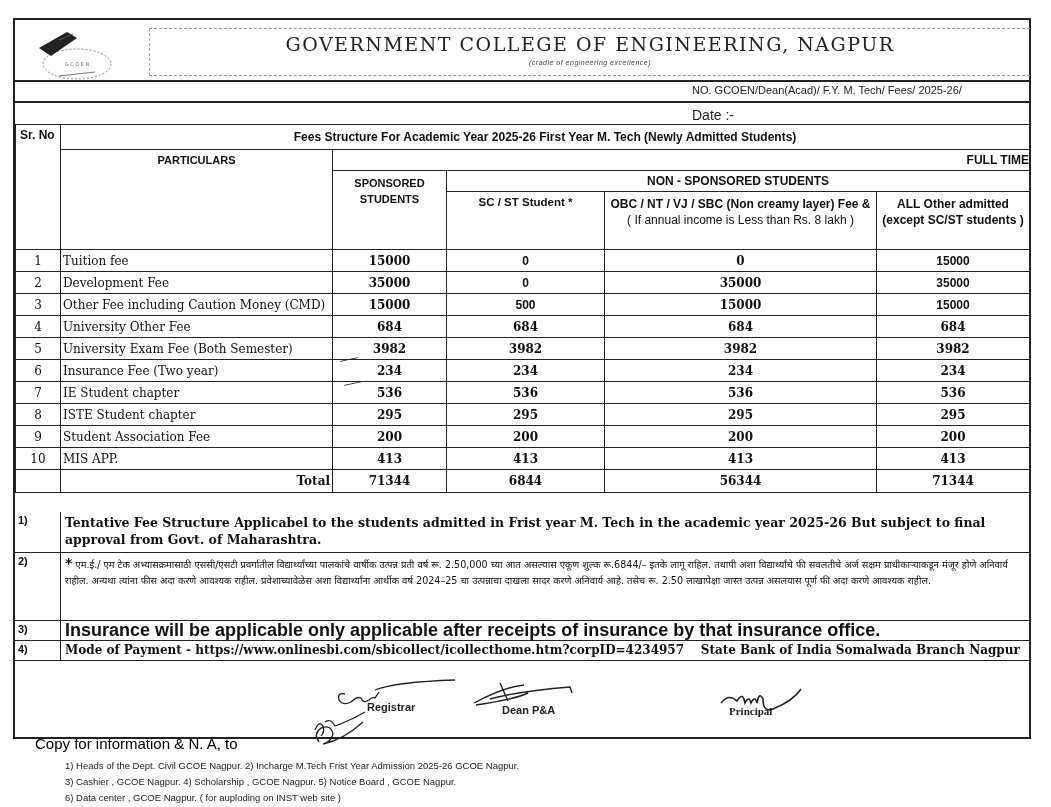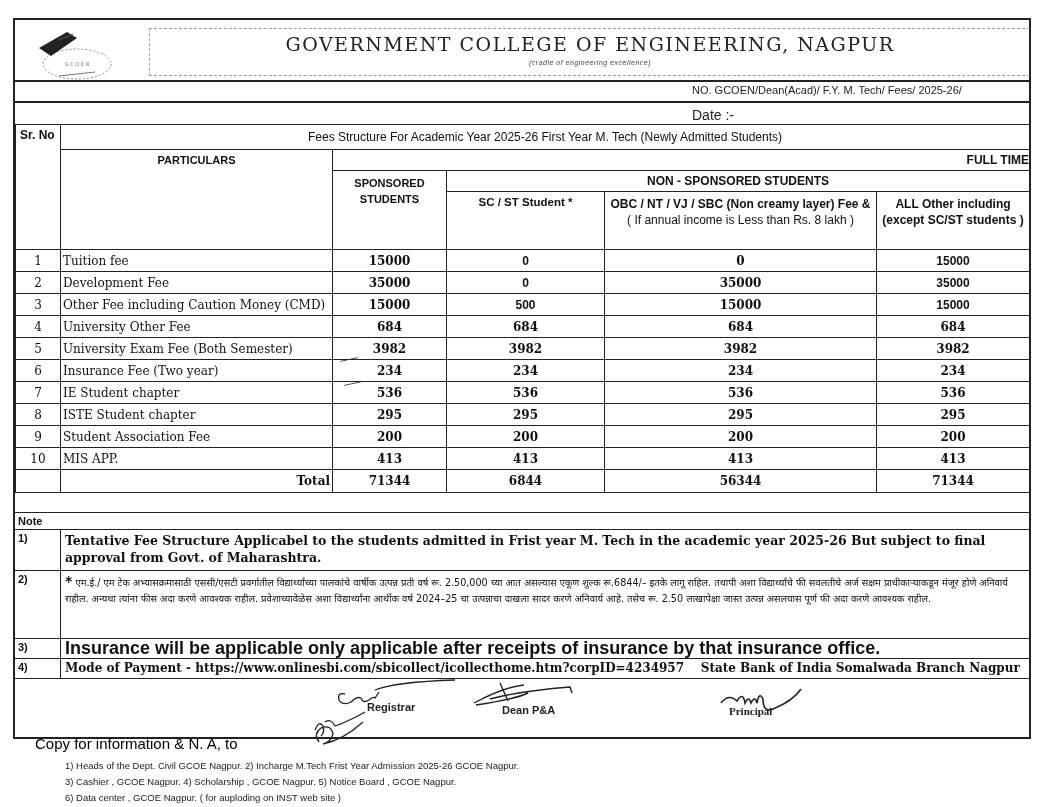--- a/index.html
+++ b/index.html
@@ -18,21 +18,21 @@
   table.fees { position: absolute; left: 0; top: 104px; width: 1014px; border-collapse: collapse; table-layout: fixed; }
   table.fees td { border: 1.5px solid #222; padding: 0; font-size: 12px; vertical-align: middle; }
   .c-sr { width: 45px; }
   .c-part { width: 272px; }
   .c-spon { width: 114px; }
   .c-scst { width: 158px; }
   .c-obc { width: 272px; }
   .c-all { width: 153px; }
   .bold { font-weight: bold; }
   .srno-head { font-size: 11px; font-weight: bold; vertical-align: top !important; padding: 3px 4px !important; }
-  .main-title { font-size: 15.5px; font-weight: normal; text-align: center; height: 24px; }
+  .main-title { font-size: 15.5px; font-weight: bold; text-align: center; height: 24px; }
   .full-time { font-size: 14px; font-weight: bold; text-align: right; height: 20px; }
   .non-spon { font-size: 14px; font-weight: bold; text-align: center; height: 20px; }
   .sub-head { font-size: 11.5px; font-weight: bold; text-align: center; vertical-align: top !important; padding-top: 4px !important; }
   .sub-head2 { font-size: 11px; text-align: center; vertical-align: top !important; padding-top: 4px !important; line-height: 16px; }
   tr.data td { height: 21px; }
   .sr-cell { text-align: center; font-family: "DejaVu Serif", serif; font-size: 11px; }
   .part-cell { font-family: "DejaVu Serif", serif; font-size: 12px; padding-left: 2px !important; }
   .num-serif { text-align: center; font-family: "DejaVu Serif", serif; font-weight: bold; font-size: 12.5px; }
   .num-sans { text-align: center; font-family: "Liberation Sans", sans-serif; font-weight: bold; font-size: 12px; }
   .total-label { text-align: right; padding-right: 2px !important; font-family: "DejaVu Serif", serif; font-weight: bold; font-size: 13px; }
@@ -99,21 +99,21 @@
       </td>
       <td colspan="3" class="non-spon">NON - SPONSORED STUDENTS</td>
     </tr>
     <tr style="height:58px;">
       <td class="sub-head" style="font-size:11.5px;">SC / ST Student *</td>
       <td class="sub-head2">
         <div class="bold">OBC / NT / VJ / SBC (Non creamy layer) Fee &amp;</div>
         <div>( If annual income is Less than Rs. 8 lakh )</div>
       </td>
       <td class="sub-head2 bold">
-        <div>ALL Other including</div>
+        <div>ALL Other admitted</div>
         <div>(except SC/ST students )</div>
       </td>
     </tr>
     <tr style="height:0;"></tr>
 
     </tbody>
       <tbody id="fee-rows">
         <tr class="data">
           <td class="sr-cell">1</td>
           <td class="part-cell">Tuition fee</td>
@@ -205,21 +205,20 @@
       <td class="num-serif">56344</td>
       <td class="num-serif">71344</td>
     </tr>
   </tbody>
     </table>
 
   <div class="tick" style="left:325px; top:339px;"></div>
   <div class="tick" style="left:329px; top:363px;"></div>
 
   <div class="notes">
-    <div class="note-row note-head" style="border-top:1.5px solid #222;">Note</div>
 
     <div class="note-row">
       <span class="note-num">1)</span>
       <div class="note-body n1" style="height:40px;">Tentative Fee Structure Applicabel to the students admitted in Frist  year M. Tech in the academic year 2025-26 But subject to final approval from Govt. of Maharashtra.</div>
     </div>
 
     <div class="note-row">
       <span class="note-num">2)</span>
       <div class="note-body n2" style="height:67px;"><span style="font-weight:bold;font-size:14px;">*</span><span> एम.ई./ एम टेक अभ्यासक्रमासाठी एससी/एसटी प्रवर्गातील विद्यार्थ्यांच्या पालकांचे वार्षीक उत्पन्न प्रती वर्ष रू. 2.50,000 च्या आत असल्यास एकूण शुल्क रू.6844/– इतके लागू राहिल. तथापी अशा विद्यार्थ्यांचे फी  सवलतीचे अर्ज सक्षम प्राधीकाऱ्याकडून मंजूर होणे अनिवार्य राहील. अन्यथा त्यांना फीस अदा करणे आवश्यक राहील. प्रवेशाच्यावेळेस अशा विद्यार्थ्यांना आर्थीक वर्ष 2024–25 चा उत्पन्नाचा दाखला सादर करणे अनिवार्य आहे. तसेच रू. 2.50 लाखापेक्षा जास्त उत्पन्न असलयास पूर्ण फी अदा करणे आवश्यक राहील.</span></div>
     </div>

